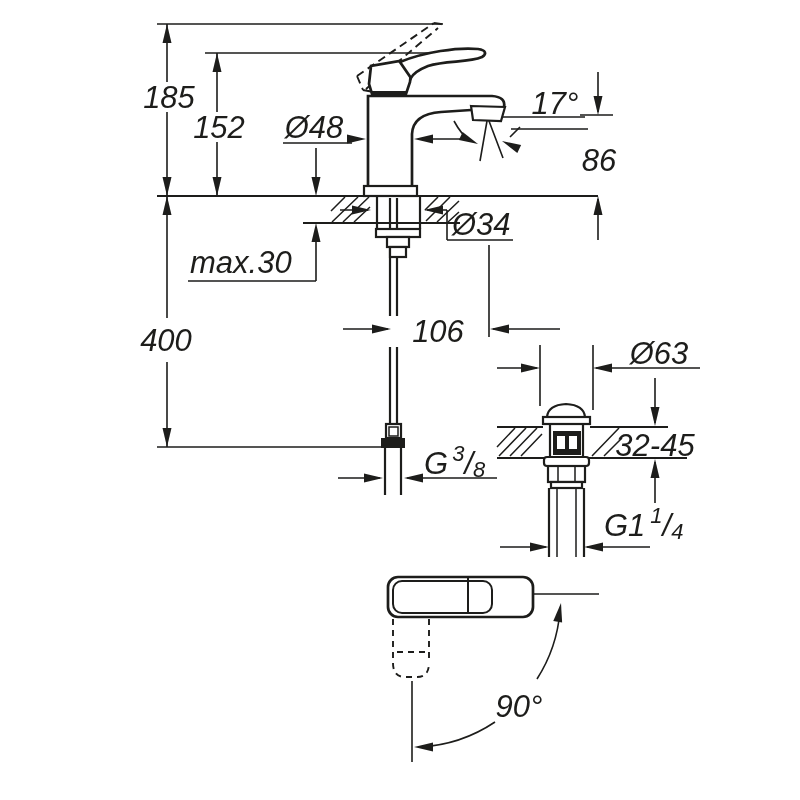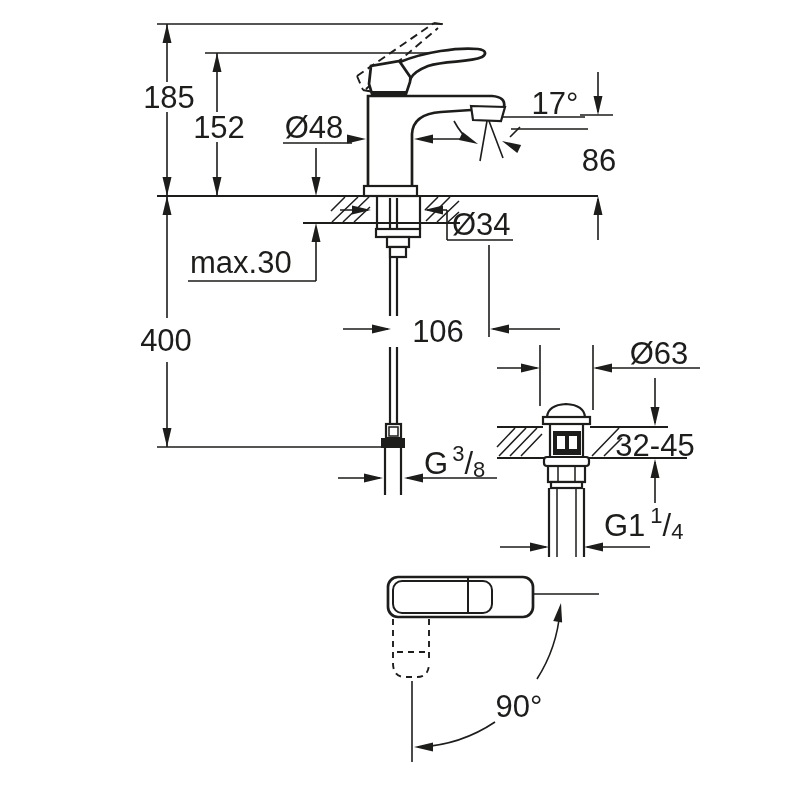--- a/index.html
+++ b/index.html
@@ -1,16 +1,16 @@
 <!DOCTYPE html>
 <html><head>
 <meta charset="utf-8">
 <style>
   html,body{margin:0;padding:0;background:#ffffff;}
-  .stage{position:relative;width:800px;height:800px;background:#ffffff;overflow:hidden;}
+  .stage{position:relative;width:800px;height:800px;background:#ffffff;overflow:hidden;font-style:italic;}
   svg{display:block;}
   text{font-family:"Liberation Sans", sans-serif;fill:#1d1d1b;}
   .dim-label{font-size:31px;}
   .dim-small{font-size:22px;}
   .stroke{stroke:#1d1d1b;fill:none;}
   .thin{stroke-width:1.6;}
   .mid{stroke-width:2.2;}
   .thick{stroke-width:2.7;}
   .fillw{fill:#ffffff;}
   .fillink{fill:#1d1d1b;stroke:none;}

